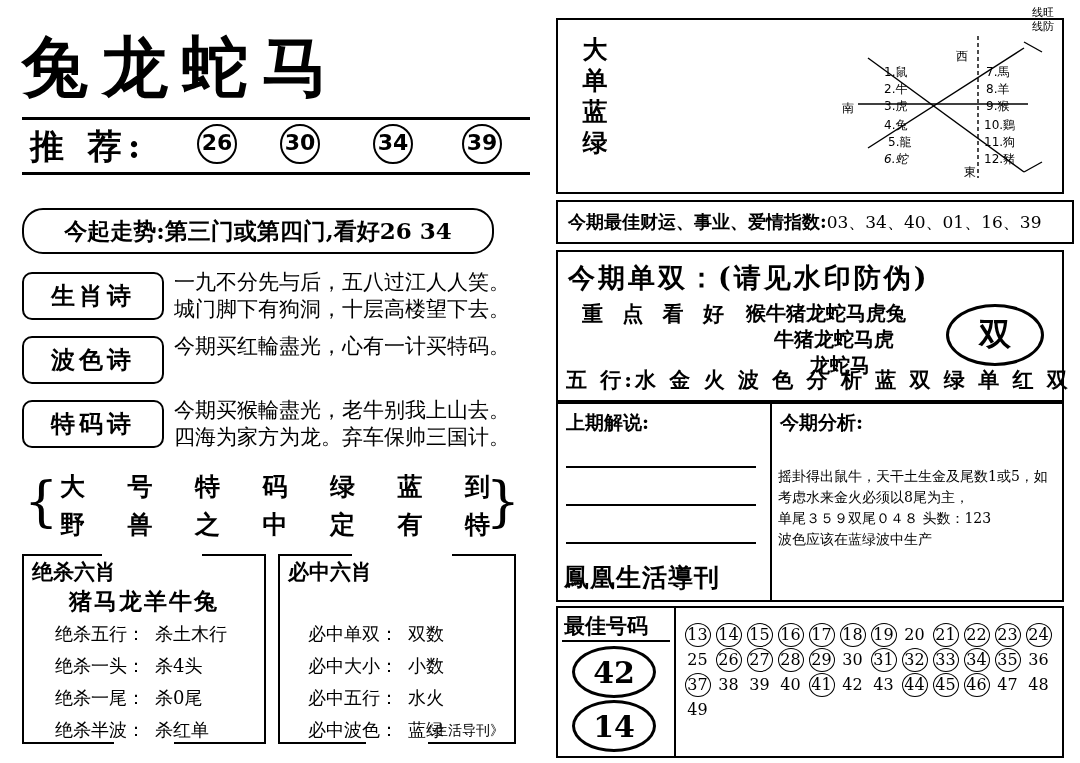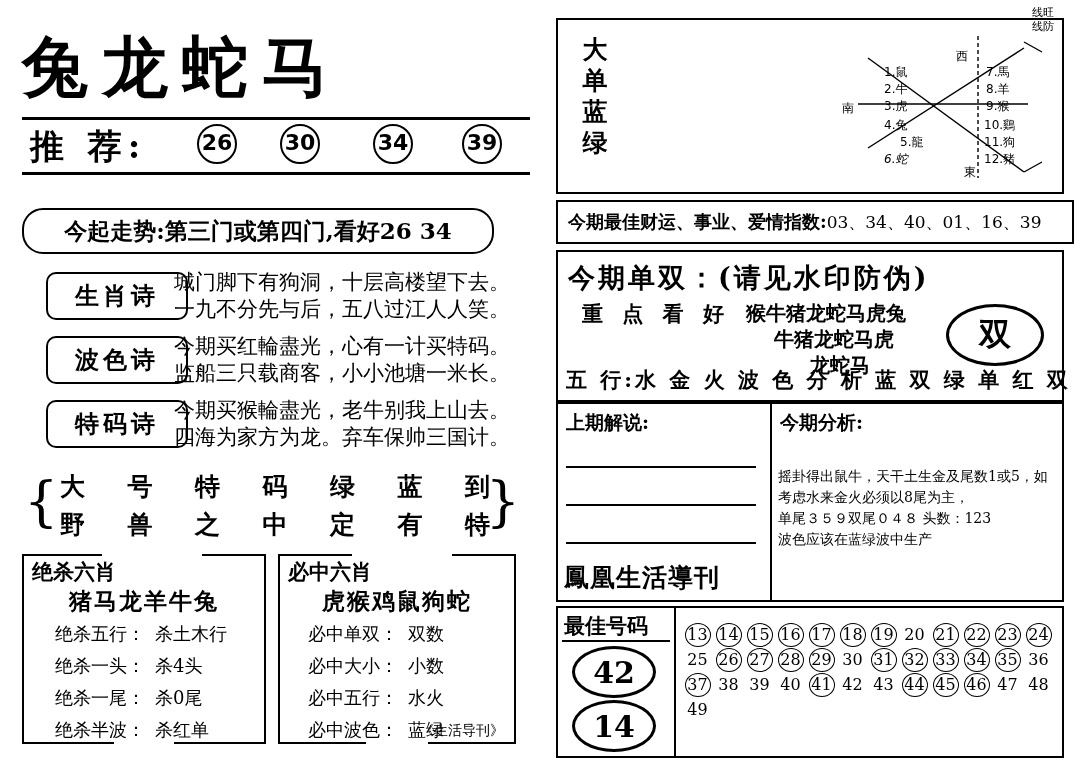--- a/index.html
+++ b/index.html
@@ -29,21 +29,20 @@
     display:flex;align-items:center;justify-content:center;
     font-size:23px;font-weight:bold;white-space:nowrap;
     font-family:"DejaVu Serif","Liberation Serif",serif;
   }
 
   .poem{position:absolute;left:22px;width:500px;height:50px;}
   .poem .tag{
     position:absolute;left:0;top:0;width:138px;height:44px;border:2px solid #000;border-radius:10px;
     display:flex;align-items:center;justify-content:center;font-size:24px;font-weight:bold;letter-spacing:4px;
     font-family:"DejaVu Serif","Liberation Serif",serif;
-    margin-left:24px;
   }
   .poem .lines{position:absolute;left:152px;top:-3px;font-size:21px;line-height:27px;font-family:"DejaVu Serif","Liberation Serif",serif;white-space:nowrap;}
 
   .bigword{position:absolute;left:22px;top:470px;width:500px;height:72px;}
   .bigword .brk{position:absolute;font-size:54px;line-height:72px;font-family:"DejaVu Serif","Liberation Serif",serif;}
   .bigword .r1{position:absolute;top:0;left:38px;width:430px;display:flex;justify-content:space-between;font-size:25px;font-weight:bold;font-family:"DejaVu Serif","Liberation Serif",serif;}
   .bigword .r2{position:absolute;top:38px;left:38px;width:430px;display:flex;justify-content:space-between;font-size:25px;font-weight:bold;font-family:"DejaVu Serif","Liberation Serif",serif;}
 
   .kbox{position:absolute;border-left:2px solid #000;border-right:2px solid #000;}
   .kb-left{left:22px;top:554px;width:240px;height:190px;}
@@ -116,30 +115,29 @@
     <div class="rec-num" style="left:258px;"><span class="circled">30</span></div>
     <div class="rec-num" style="left:351px;"><span class="circled">34</span></div>
     <div class="rec-num" style="left:440px;"><span class="circled">39</span></div>
   </div>
 
   <div class="trend-box">今起走势:第三门或第四门,看好26 34</div>
 
   <div class="poem" style="top:272px;">
     <div class="tag">生肖诗</div>
     <div class="lines">
+      <div>一九不分先与后，五八过江人人笑。</div>
       <div>城门脚下有狗洞，十层高楼望下去。</div>
-      <div>一九不分先与后，五八过江人人笑。</div>
     </div>
   </div>
 
   <div class="poem" style="top:336px;">
     <div class="tag">波色诗</div>
     <div class="lines">
       <div>今期买红輪盡光，心有一计买特码。</div>
-      <div>监船三只载商客，小小池塘一米长。</div>
     </div>
   </div>
 
   <div class="poem" style="top:400px;">
     <div class="tag">特码诗</div>
     <div class="lines">
       <div>今期买猴輪盡光，老牛别我上山去。</div>
       <div>四海为家方为龙。弃车保帅三国计。</div>
     </div>
   </div>
@@ -193,21 +191,20 @@
         </div>
     </div>
   </div>
 
   <div class="kbox kb-right">
     <div class="kb-top" style="width:72px;"></div>
     <div class="kb-top" style="left:172px;width:62px;"></div>
     <div class="kb-bot" style="width:86px;"></div>
     <div class="kb-bot" style="left:148px;width:86px;"></div>
     <div class="kb-title">必中六肖</div>
-    <div class="kb-zodiac">虎猴鸡鼠狗蛇</div>
     <div class="kb-list">
       <div class="li">
           <span class="k">必中单双：</span>
           <span class="v">双数</span>
         </div>
       <div class="li">
           <span class="k">必中大小：</span>
           <span class="v">小数</span>
         </div>
       <div class="li">
@@ -239,21 +236,21 @@
         <line x1="196" y1="20" x2="214" y2="30" stroke="#000" stroke-width="1.4"></line>
         <line x1="196" y1="150" x2="214" y2="140" stroke="#000" stroke-width="1.4"></line>
       </svg>
       <div class="zi" style="left:128px;top:26px;">西</div>
       <div class="zi" style="left:14px;top:78px;">南</div>
       <div class="zi" style="left:136px;top:142px;">東</div>
       <div class="zi" style="left:56px;top:42px;">1.鼠</div>
       <div class="zi" style="left:56px;top:59px;">2.牛</div>
       <div class="zi" style="left:56px;top:76px;">3.虎</div>
       <div class="zi" style="left:56px;top:95px;">4.兔</div>
-      <div class="zi" style="left:72px;top:112px;">5.龍</div>
+      <div class="zi" style="left:60px;top:112px;">5.龍</div>
       <div class="zi" style="left:56px;top:129px;font-style:italic;">6.蛇</div>
       <div class="zi" style="left:158px;top:42px;">7.馬</div>
       <div class="zi" style="left:158px;top:59px;">8.羊</div>
       <div class="zi" style="left:158px;top:76px;">9.猴</div>
       <div class="zi" style="left:156px;top:95px;">10.鷄</div>
       <div class="zi" style="left:156px;top:112px;">11.狗</div>
       <div class="zi" style="left:156px;top:129px;">12.豬</div>
     </div>
   </div>
 

